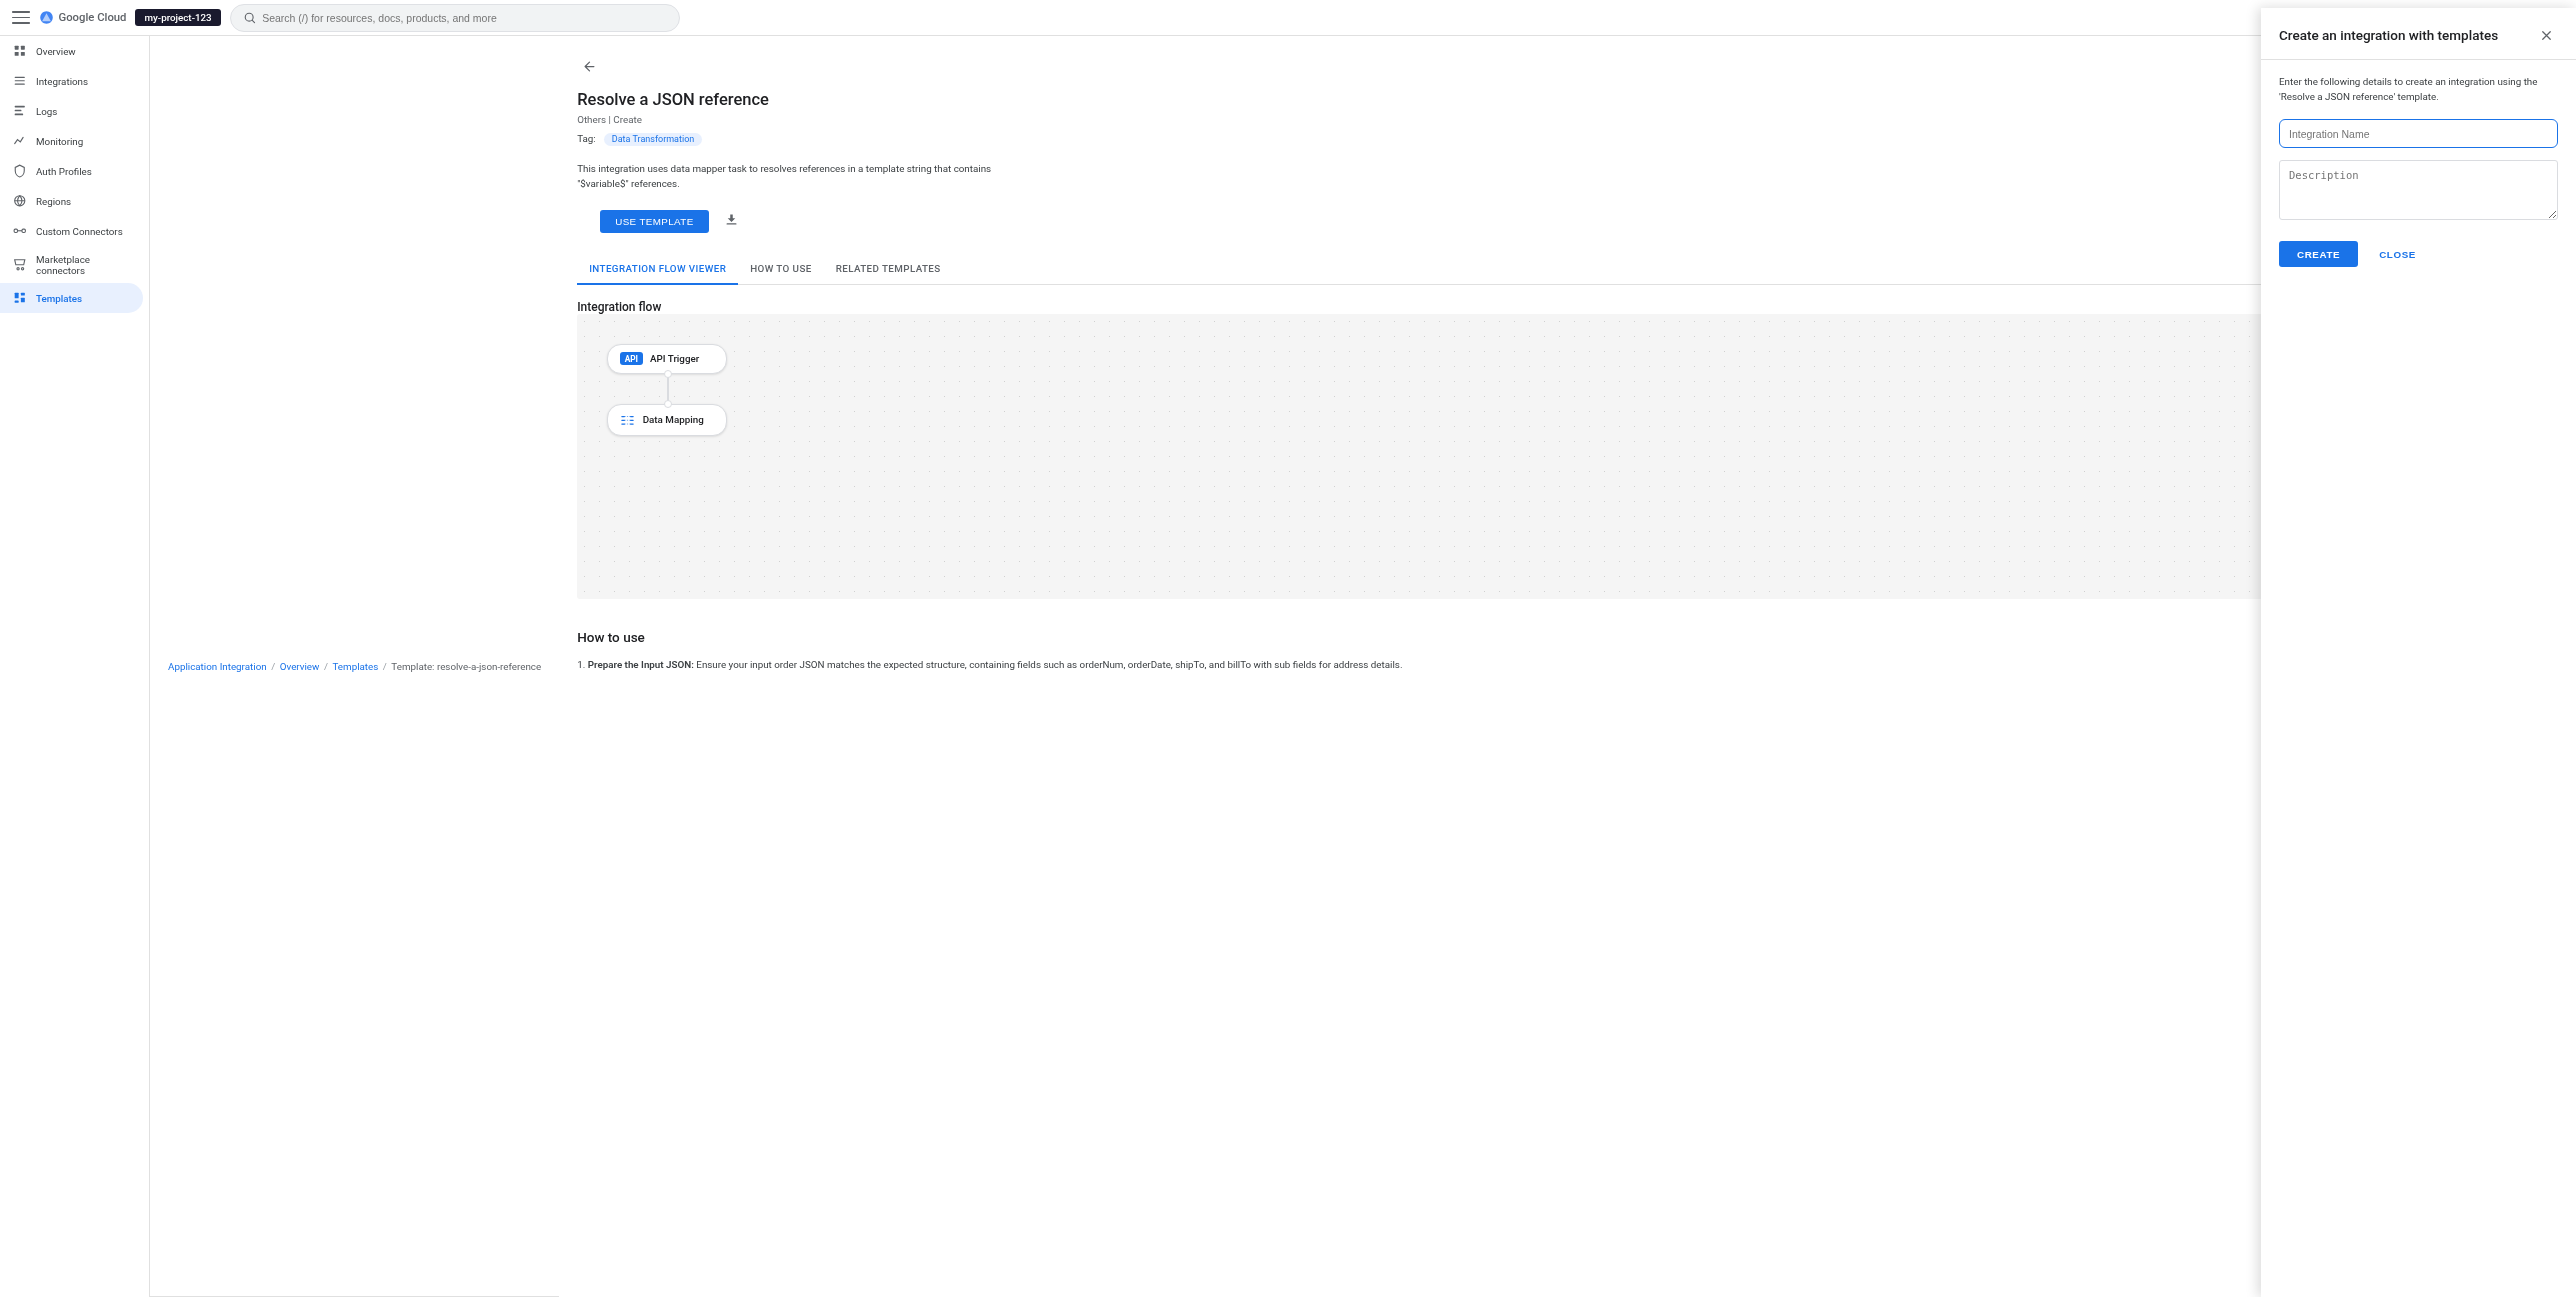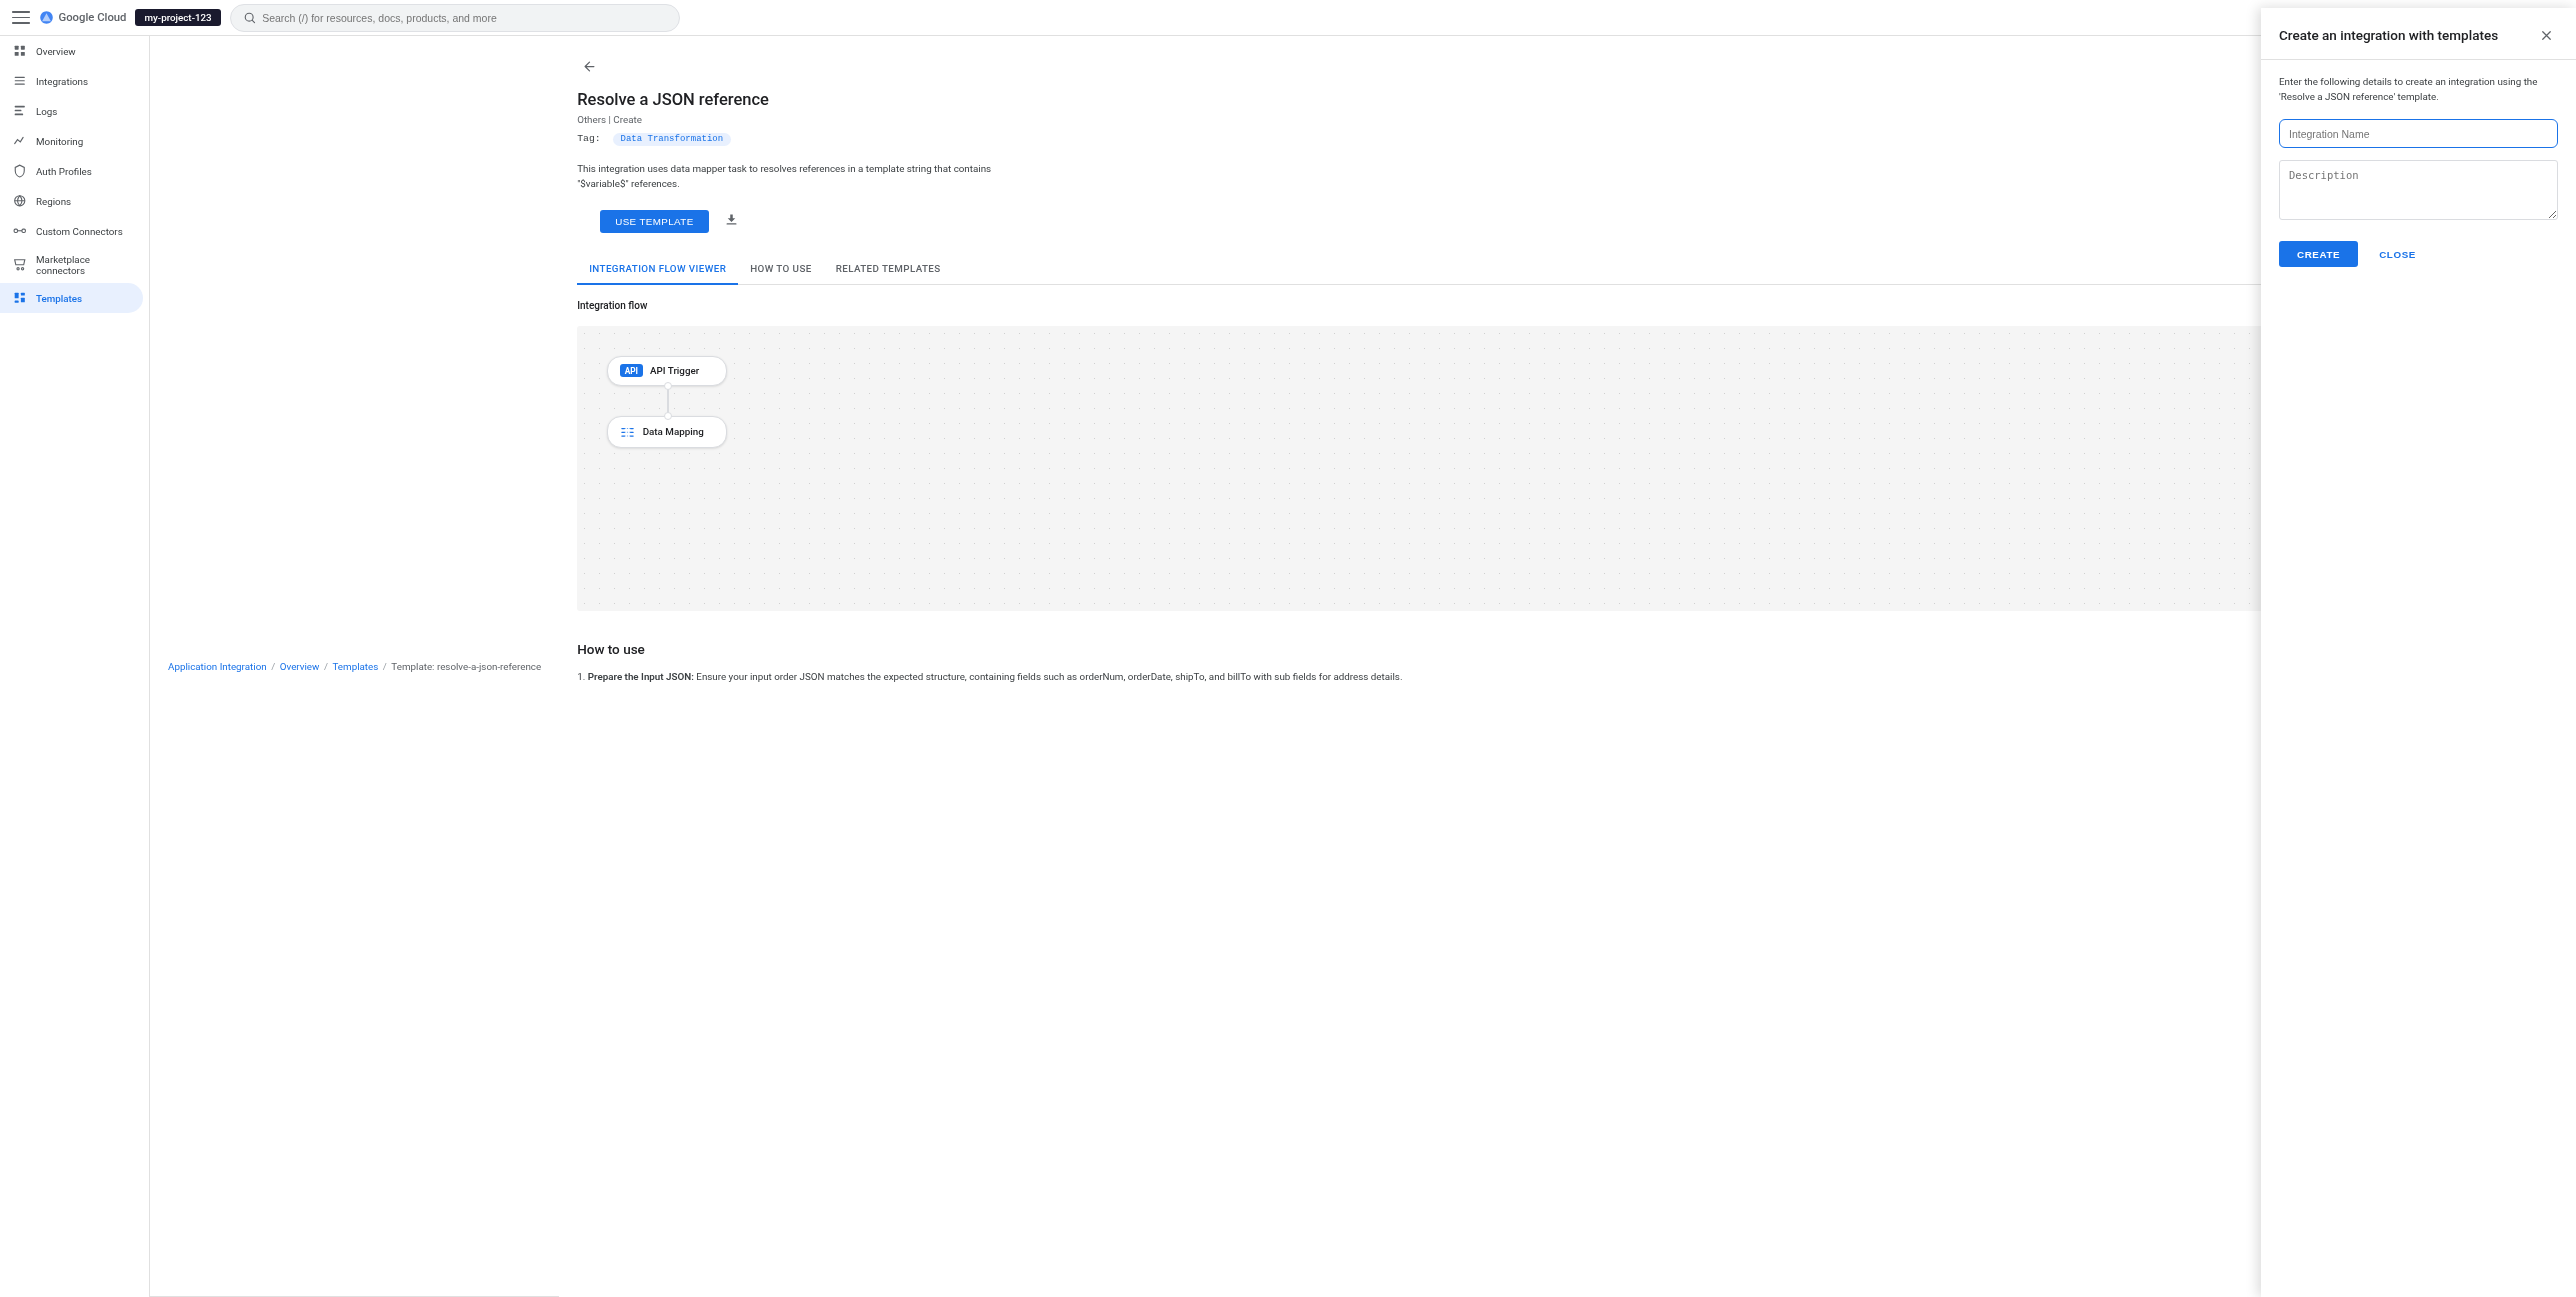--- a/index.html
+++ b/index.html
@@ -51,21 +51,21 @@
 
     .action-row { display: flex; align-items: center; gap: 9px; margin-bottom: 18px; padding-left: 23px; }
 
     
     .tabs { display: flex; border-bottom: 1.5px solid #e0e0e0; margin-bottom: 0; }
     .tab { padding: 9px 12px; font-size: 9.8px; font-weight: 500; color: #5f6368; cursor: pointer; border-bottom: 2.3px solid transparent; margin-bottom: -1.5px; letter-spacing: 0.4px; text-transform: uppercase; }
     .tab.active { color: #1a73e8; border-bottom-color: #1a73e8; }
 
     
     .flow-section { padding: 15px 0; }
-    .flow-title { font-size: 10px; font-weight: 500; margin-bottom: 15px; }
+    .flow-title { font-size: 12px; font-weight: 500; }
     .flow-canvas { background: #f5f5f5; background-image: radial-gradient(circle, #d0d0d0 0.8px, transparent 0.8px); background-size: 15px 15px; border-radius: 3px; min-height: 285px; position: relative; display: flex; flex-direction: column; align-items: flex-start; justify-content: flex-start; padding: 30px; }
     .flow-node { background: #fff; border: 0.8px solid #dadce0; border-radius: 14px; padding: 7.5px 12px; display: flex; align-items: center; gap: 7.5px; font-size: 9.8px; font-weight: 500; min-width: 120px; box-shadow: 0 0.8px 2.3px rgba(0,0,0,0.12); }
     .node-api-badge { background: #1a73e8; color: #fff; border-radius: 3px; padding: 1.5px 4.5px; font-size: 8.3px; font-weight: 700; }
     .node-connector { width: 1.5px; height: 30px; background: #dadce0; margin-left: 60px; position: relative; }
     .node-connector::before, .node-connector::after { content: ''; position: absolute; left: 50%; transform: translateX(-50%); width: 6px; height: 6px; background: #fff; border: 1.5px solid #dadce0; border-radius: 50%; }
     .node-connector::before { top: 0; transform: translateX(-50%) translateY(-50%); }
     .node-connector::after { bottom: 0; transform: translateX(-50%) translateY(50%); }
 
     
     .additional-details { position: absolute; right: 30px; top: 30px; }
@@ -234,21 +234,21 @@
     <div class="page-content">
 
       <div class="back-btn">
         <svg width="15" height="15" viewBox="0 0 24 24" fill="none">
             <path d="M19 12H5M12 5l-7 7 7 7" stroke="#5f6368" stroke-width="2" stroke-linecap="round" stroke-linejoin="round"></path>
           </svg>
       </div>
 
       <h1 class="template-title">Resolve a JSON reference</h1>
       <div class="template-subtitle">Others | Create</div>
-      <div style="margin-bottom:7.5px;font-family:Liberation Mono, monospace;">
+      <div style="margin-bottom:7.5px;">
         <span style="font-size:9.8px;color:#3c4043;">Tag:</span>
         <span class="tag-chip" style="margin-left:6px;">Data Transformation</span>
       </div>
       <p class="template-description">This integration uses data mapper task to resolves references in a template string that contains "$variable$" references.</p>
 
       <div class="action-row">
         <button class="btn-primary">USE TEMPLATE</button>
         <button class="btn-icon">
           <svg width="15" height="15" viewBox="0 0 24 24" fill="none">
               <path d="M12 16l-6-6h4V4h4v6h4l-6 6z" fill="#5f6368"></path>

